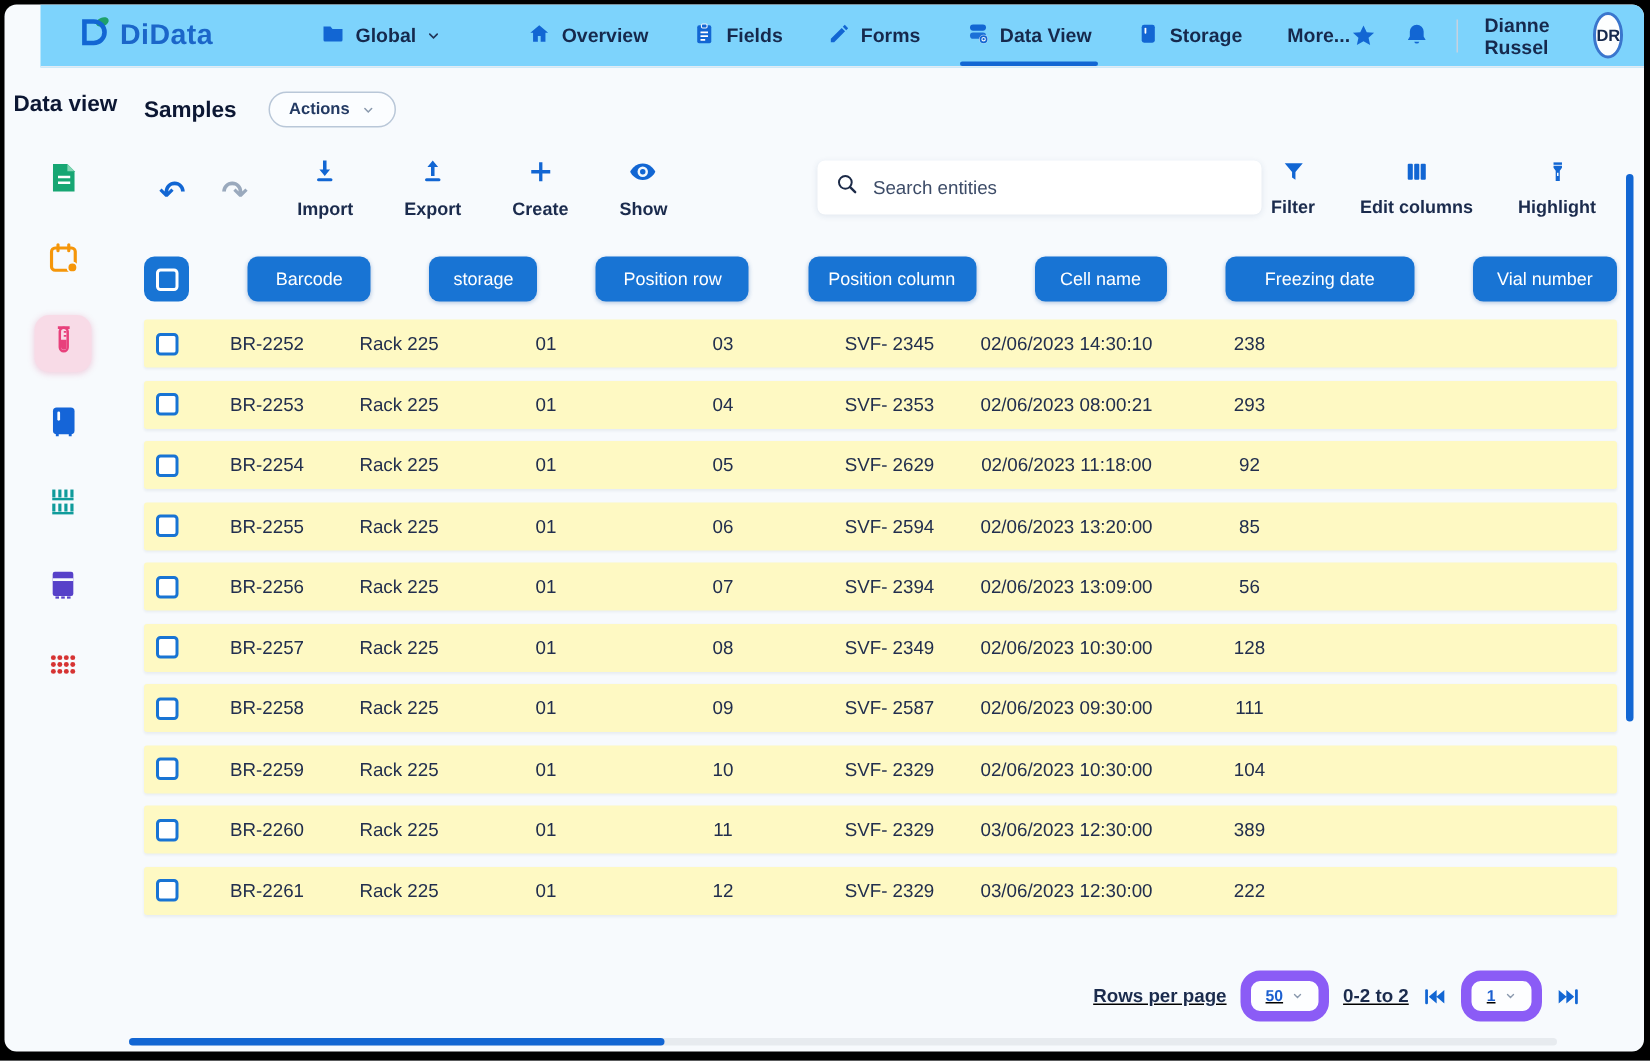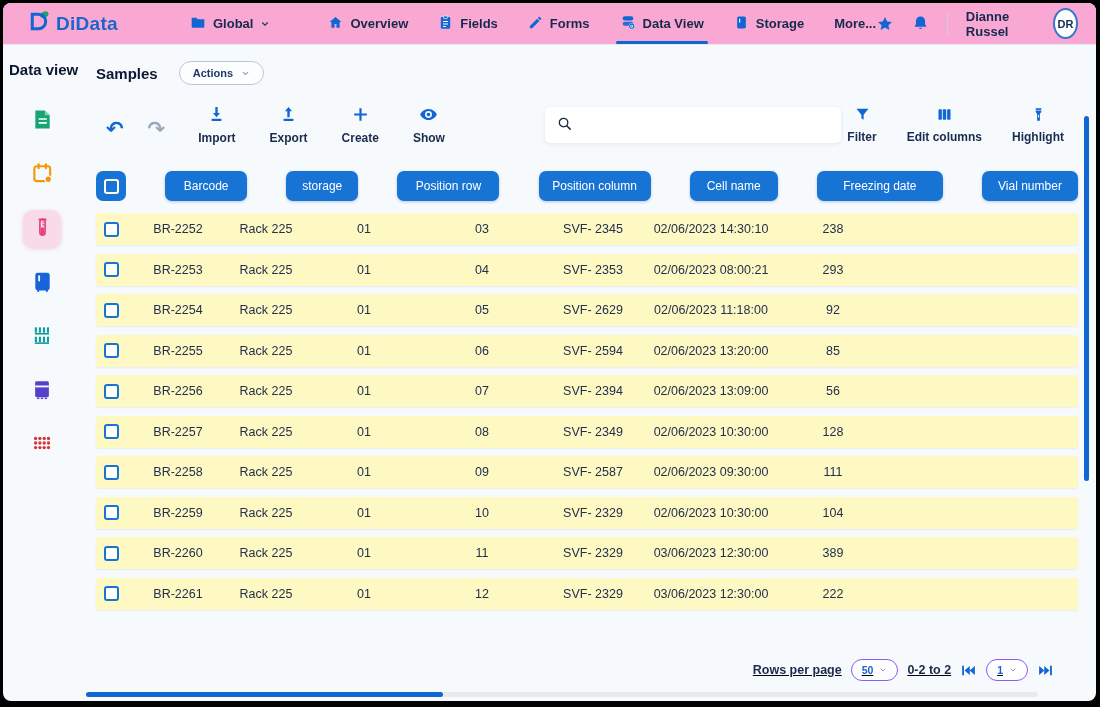--- a/index.html
+++ b/index.html
@@ -2,22 +2,22 @@
 <html><head>
 <meta charset="utf-8">
 <style>
   * { box-sizing: border-box; margin: 0; padding: 0; }
   body { margin: 0; background: #000; font-family: "Liberation Sans", "DejaVu Sans", sans-serif; }
   .frame { width: 1100px; height: 707px; background: #000; padding: 3px 4px 6px 3px; }
   .app { width: 100%; height: 100%; background: #f7fafd; border-radius: 8px; overflow: hidden;
          display: flex; flex-direction: column; position: relative; }
 
   
-  .topnav { height: 42px; flex: 0 0 42px; background: #f9a8d4; display: flex; align-items: center;
-            padding: 0 18px 0 24px; border-bottom: 1px solid #e2ebf4; }
+  .topnav { height: 42px; flex: 0 0 42px; background: #7dd3fc; display: flex; align-items: center;
+            padding: 0 18px 0 24px; border-bottom: 1px solid #e2ebf4; margin-left: 24px; }
   .logo { display: flex; align-items: center; gap: 6px; }
   .logo-text { font-size: 19px; font-weight: 700; color: #1b66c9; letter-spacing: .3px; }
   .nav-global { display: flex; align-items: center; gap: 7px; margin-left: 72px; font-size: 13px;
                 font-weight: 700; color: #16294d; cursor: pointer; }
   .nav-items { display: flex; align-items: center; gap: 30px; margin-left: 58px; }
   .nav-item { display: flex; align-items: center; gap: 7px; font-size: 13px; font-weight: 700;
               color: #16294d; position: relative; cursor: pointer; white-space: nowrap; }
   .nav-item.active::after { content: ""; position: absolute; left: -4px; right: -4px; bottom: -11px;
               height: 3px; background: #1266d3; border-radius: 2px; }
   .nav-right { margin-left: auto; display: flex; align-items: center; gap: 18px; }
@@ -78,21 +78,21 @@
   .hcheck { width: 15px; height: 15px; border: 2px solid #fff; border-radius: 3px; }
   .tbody .trow { height: 32px; background: #fef9c3; margin-bottom: 8.5px; box-shadow: 0 1px 2px rgba(30,50,90,.07);
            border-radius: 2px; }
   .cell { display: flex; align-items: center; justify-content: center; font-size: 12.5px; color: #222f4e; white-space: nowrap; }
   .rowcheck { width: 15px; height: 15px; border: 2px solid #1874d4; border-radius: 3px; background: #fff; display: block; cursor: pointer; }
 
   
   .foot { margin-top: auto; margin-bottom: 20px; display: flex; align-items: center; justify-content: flex-end;
           gap: 9px; padding-right: 24px; text-decoration: underline; }
   .foot-label { font-size: 12.5px; font-weight: 700; color: #1b2b4d; }
-  .foot-pill { display: flex; align-items: center; gap: 6px; border: 1px solid #8b5cf6; border-radius: 13px;
+  .foot-pill { display: flex; align-items: center; gap: 6px; border: 7px solid #8b5cf6; border-radius: 13px;
           background: #fdfeff; padding: 4px 10px; font-size: 10.5px; font-weight: 700; color: #1b5fd0; cursor: pointer; }
   .range-text { font-size: 12.5px; font-weight: 700; color: #1b2b4d; }
   .pag-icon { cursor: pointer; display: flex; align-items: center; }
 
   
   .vscroll { position: absolute; top: 113px; right: 7px; width: 5px; height: 365px; background: #1266d3; border-radius: 3px; }
   .hscroll-track { position: absolute; bottom: 4px; left: 83px; width: 952px; height: 5px; background: #e7ebef; border-radius: 3px; }
   .hscroll-thumb { position: absolute; bottom: 4px; left: 83px; width: 357px; height: 5px; background: #1266d3; border-radius: 3px; }
 </style>
 </head>
@@ -357,20 +357,21 @@
           </div>
         </div>
 
         <div class="search-box">
           <span>
             <svg width="15" height="15" viewBox="0 0 24 24">
                   <circle cx="10.5" cy="10.5" r="6.8" fill="none" stroke="#1c2a47" stroke-width="2.1"></circle>
                   <line x1="15.6" y1="15.6" x2="21" y2="21" stroke="#1c2a47" stroke-width="2.5" stroke-linecap="round"></line>
                 </svg>
           </span>
+          <input type="text" placeholder="Search entities" style="">
         </div>
 
         <div class="right-tools">
           <div class="tool-btn">
             <span>
               <svg width="17" height="17" viewBox="0 0 24 24">
                     <path fill="#1266d3" d="M3.5 4h17l-6.9 8.2v7.3l-3.2-2.1v-5.2z"></path>
                   </svg>
             </span>
             <span class="lbl">Filter</span>

